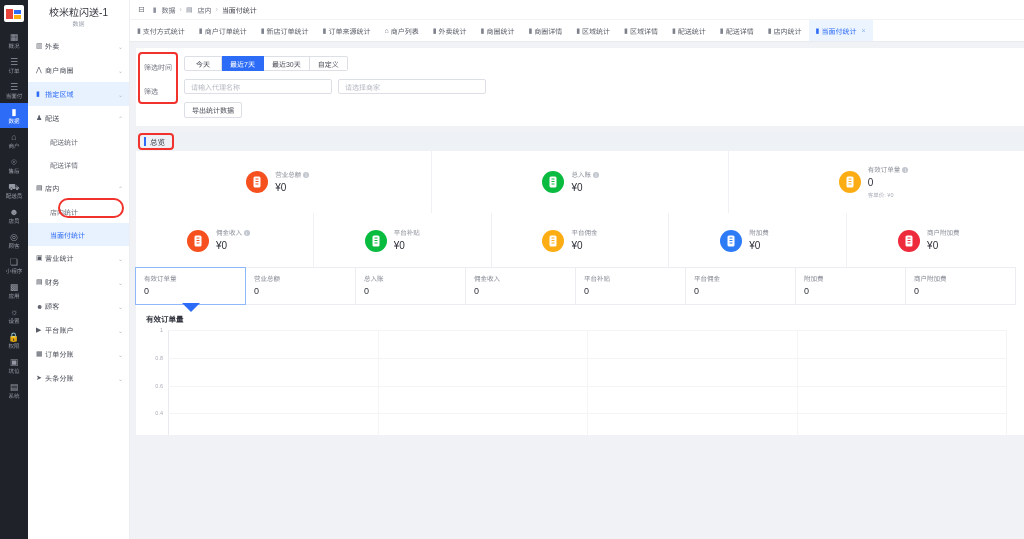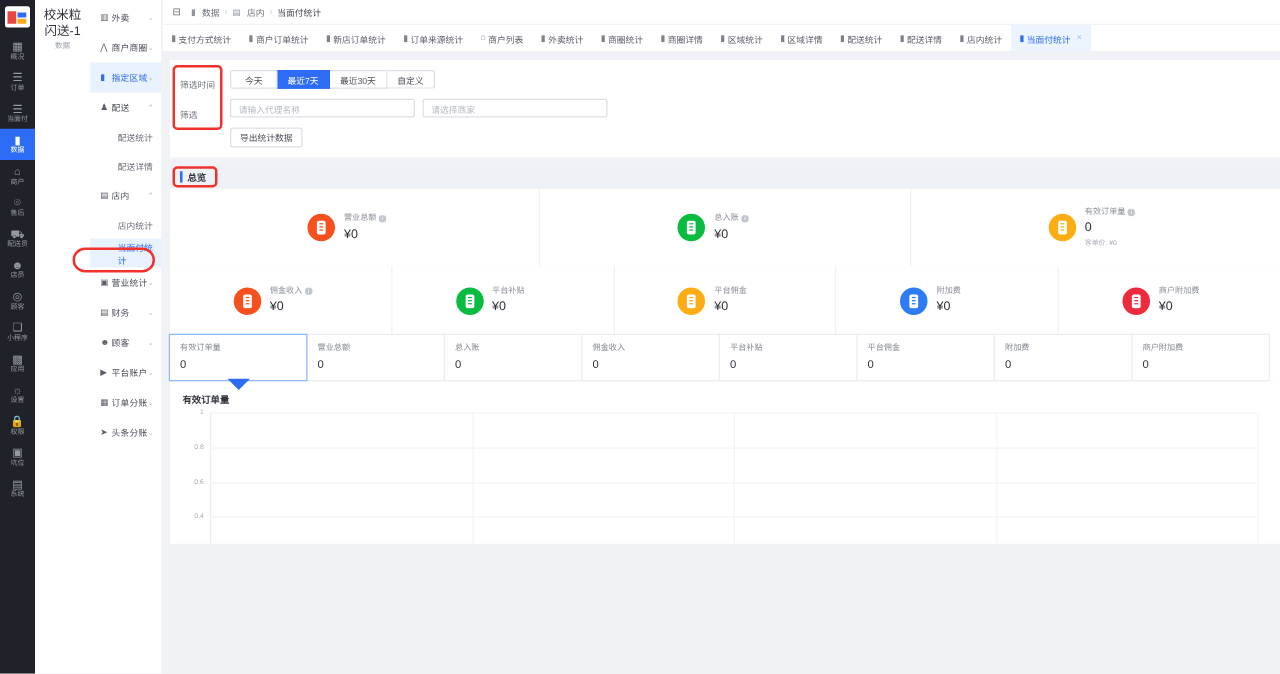--- a/index.html
+++ b/index.html
@@ -30,21 +30,21 @@
     color: #9599a3; cursor: pointer;
   }
   .rail-item.active { background: #2d6cf6; color: #fff; }
   .rail-ico { font-size: 9px; line-height: 10px; display: block; }
   .rail-lbl { font-size: 6px; line-height: 8px; transform: scale(0.92); white-space: nowrap; }
 
   
   .menu {
     width: 102px; flex: 0 0 102px; background: #fff;
     border-right: 1px solid #eceef2; position: relative;
-    display: flex; 
+    display: flex; flex-direction: column;
   }
   .menu-head { padding: 6px 4px 3px 4px; text-align: center; }
   .menu-title { font-size: 10px; color: #30323a; line-height: 13px; }
   .menu-sub { font-size: 6px; color: #9aa0ab; line-height: 9px; margin-top: 1px; }
   .menu-list { padding-top: 2px; }
   .menu-row {
     height: 24px; display: flex; align-items: center;
     padding: 0 6px 0 8px; font-size: 7px; color: #4a4d57;
     cursor: pointer; position: relative;
   }
@@ -124,21 +124,21 @@
     font-size: 7px; color: #4c4f58;
     display: flex; align-items: center; justify-content: center; cursor: pointer;
   }
 
   
   .sec-head {
     background: #eef1f6; height: 19px; display: flex; align-items: center;
     padding-left: 8px; margin-top: 6px; position: relative;
   }
   .sec-bar { width: 2px; height: 9px; background: #2d6cf6; margin-right: 4px; }
-  .sec-title { font-size: 7.5px; color: #33363f; font-weight: bold; }
+  .sec-title { font-size: 7.5px; color: #33363f; font-weight: normal; }
 
   
   .stat-row { background: #fff; display: flex; align-items: stretch; }
   .stat-row.r1 { height: 62px; }
   .stat-row.r2 { height: 55px; }
   .stat-cell {
     flex: 1; display: flex; align-items: center; justify-content: center;
     gap: 7px; border-right: 1px solid #f0f1f4; position: relative;
   }
   .stat-cell:last-child { border-right: none; }

